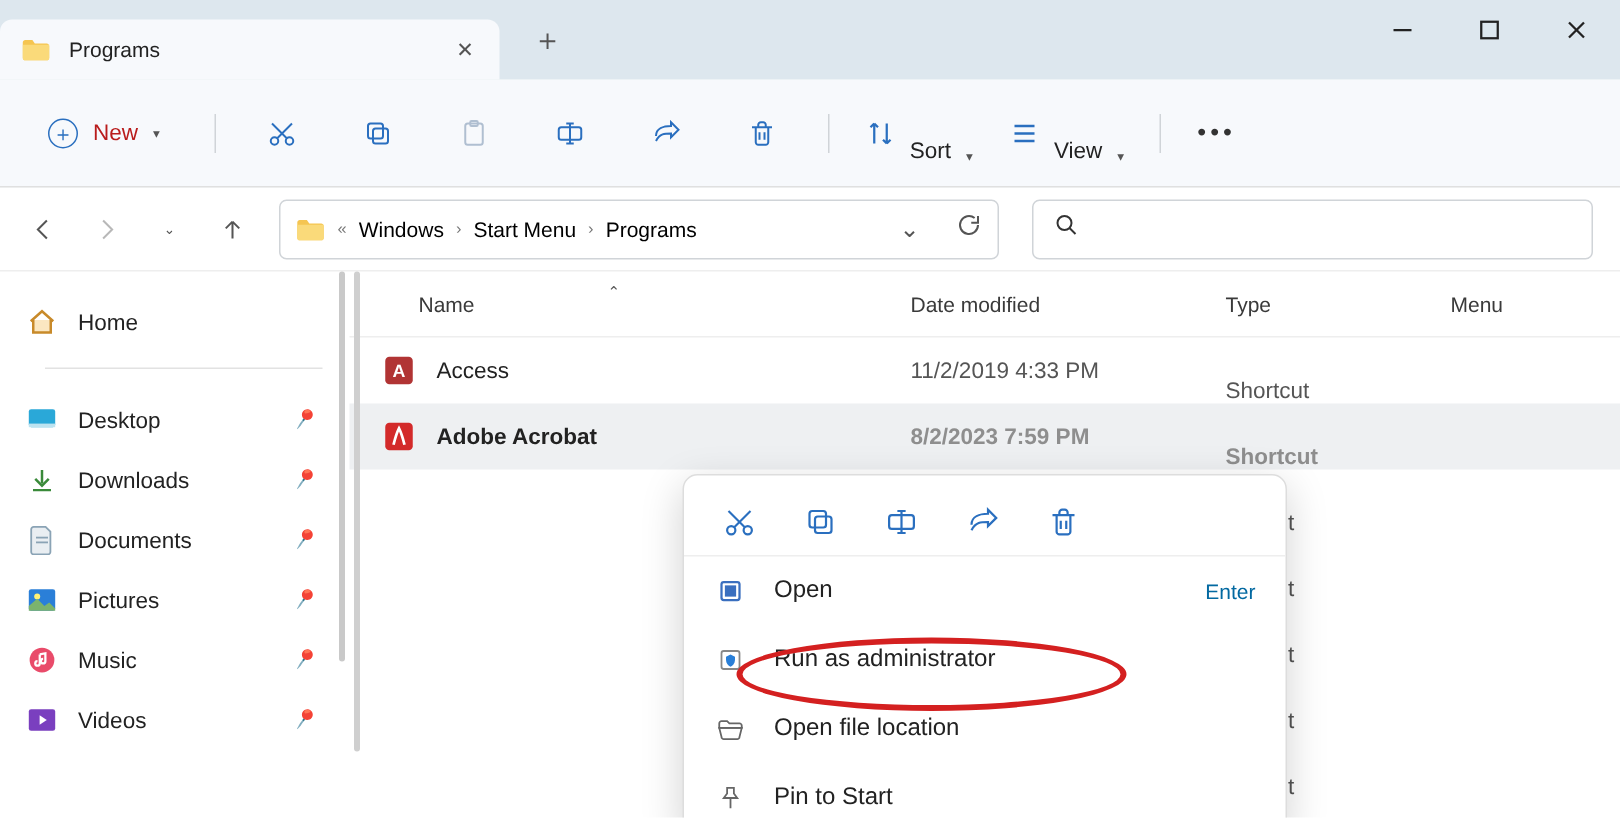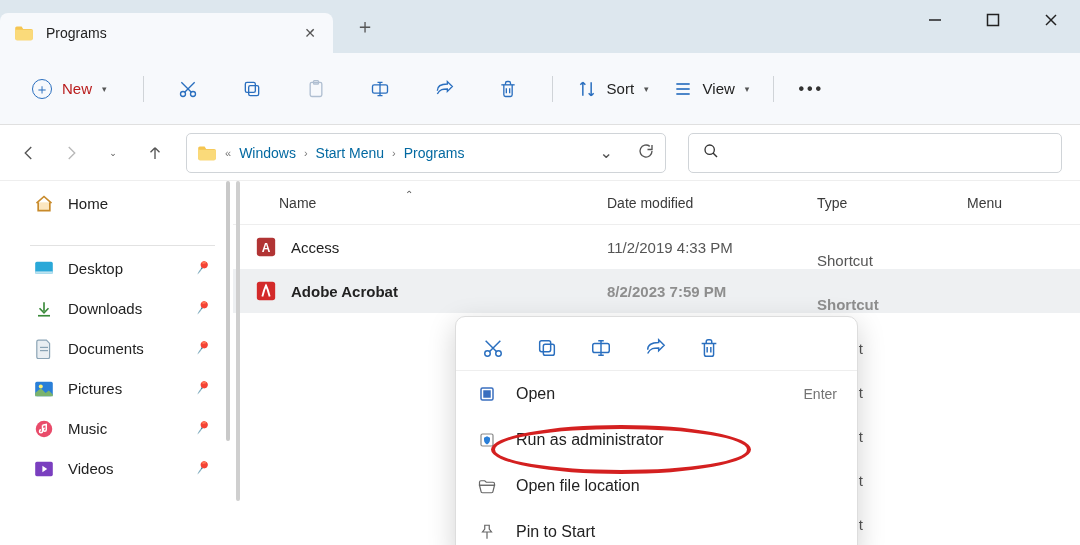--- a/index.html
+++ b/index.html
@@ -17,41 +17,41 @@
   .winbtn svg { width:14px; height:14px; }
 
   
   .toolbar { height: 72px; background: #f7f9fc; display: flex; align-items: center; padding: 0 20px; gap: 24px; border-bottom: 1px solid #e0e0e0;}
   .btn-new { display:flex; align-items:center; gap:10px; height:38px; padding:0 12px; border-radius:5px; }
   .btn-new .plus-circle { width:20px; height:20px; border:1.5px solid #2a6fbf; border-radius:50%; display:flex; align-items:center; justify-content:center; color:#2a6fbf; font-size:14px; line-height:1;}
   .btn-new .lbl { color:#b91c1c; font-size:15px;}
   .chev-down { font-size:9px; color:#555;}
   .toolbar-sep { width:1px; height:26px; background:#d0d4d8;}
   .ticon { width:40px; height:40px; display:flex; align-items:center; justify-content:center; color:#2a6fbf; }
-  .tbtn-lbl { display:flex; align-items:center; gap:10px; color:#222; font-size:15px;}
+  .tbtn-lbl { display:flex; align-items:flex-end; gap:10px; color:#222; font-size:15px;}
   .ticon svg { width:20px; height:20px; }
   .dots { letter-spacing:3px; color:#333; font-size:16px; font-weight:bold;}
 
   
   .navbar { height:56px; display:flex; align-items:center; padding: 0 18px 0 12px; gap:8px; border-bottom:1px solid #eee;}
   .navbtn { width:34px; height:34px; display:flex; align-items:center; justify-content:center; color:#555;}
   .navbtn.disabled { color:#b8b8b8;}
   .addr { flex:0 0 480px; height:40px; border:1px solid #d0d4d8; border-radius:5px; display:flex; align-items:center; padding:0 10px; gap:8px; margin-left:6px;}
   .addr .folder-icon { width:20px; height:16px;}
   .crumbsep { color:#777; font-size:11px;}
-  .crumb { color:#0369a1; font-size:14px;}
+  .crumb { color:#000000; font-size:14px;}
   .addr-spacer{flex:1;}
   .searchbox { flex:1; height:40px; border:1px solid #d0d4d8; border-radius:5px; display:flex; align-items:center; padding:0 14px; margin-left:14px;}
   .searchbox input { border:none; outline:none; flex:1; font-size:15px; color:#666; background:transparent;}
   .searchbox .sicon { color:#333; }
 
   
   .main { display:flex; height:calc(545px - 53px - 72px - 56px); position:relative;}
   .sidebar { width:233px; padding:14px 0 0 0; position:relative;}
-  .side-item { display:flex; align-items:flex-start; height:40px; padding-left:34px; gap:14px; position:relative;}
+  .side-item { display:flex; align-items:center; height:40px; padding-left:18px; gap:14px; position:relative;}
   .side-item .pin { position:absolute; right:22px; color:#9aa0a6; font-size:14px; transform:rotate(35deg);}
   .side-item .lbl { font-size:15px; color:#222;}
   .side-item .si-icon { width:20px; height:18px; display:flex; align-items:center; justify-content:center;}
   .side-sep { height:1px; background:#e2e2e2; margin:10px 18px 14px 30px;}
   .side-scroll { position:absolute; right:0; top:0; width:4px; height:260px; background:#c9c9c9; border-radius:3px;}
 
   
   .content { flex:1; position:relative; }
   .cols { display:flex; height:44px; align-items:center; color:#3a3a3a; font-size:14px; border-bottom:1px solid #eee; padding-left:22px;}
   .col-name { flex:0 0 352px; position:relative;}
@@ -65,21 +65,21 @@
   .row .rname { flex:0 0 316px;}
   .row .rdate { flex:0 0 210px; color:#555;}
   .row .rtype { flex:0 0 150px; color:#555;margin-top:27px;}
   .dimmed { color:#8e8e8e !important;}
 
   
   .ctxmenu { position:absolute; left:455px; top:316px; width:403px; background:#fff; border:1px solid #ddd; border-radius:10px; box-shadow:0 8px 28px rgba(0,0,0,.18); padding:8px 0 0 0; overflow:hidden;}
   .ctx-iconrow { height:46px; display:flex; align-items:center; gap:28px; padding:0 24px; border-bottom:1px solid #eee;}
   .ctx-iconrow .cicon { color:#2a6fbf; width:26px; height:26px; display:flex; align-items:center; justify-content:center;}
   .ctx-item { height:46px; display:flex; align-items:center; padding:0 20px 0 20px; gap:18px; font-size:16px; color:#222; position:relative;}
-  .ctx-item .hint{ margin-left:auto; color:#737373; font-size:14px;padding-left:16px;}
+  .ctx-item .hint{ margin-left:auto; color:#0369a1; font-size:14px;padding-left:16px;}
   .ctx-item .mi-icon { width:22px; height:22px; display:flex; align-items:center; justify-content:center; color:#555;}
 
   
   .anno { position:absolute; left:491px; top:425px; width:260px; height:49px; border:4px solid #d42020; border-radius:50%/50%; pointer-events:none; z-index:50;}
 
   
   .folder-icon svg { width:100%; height:100%;}
   .g555{color:#555}
 </style>
 </head>

